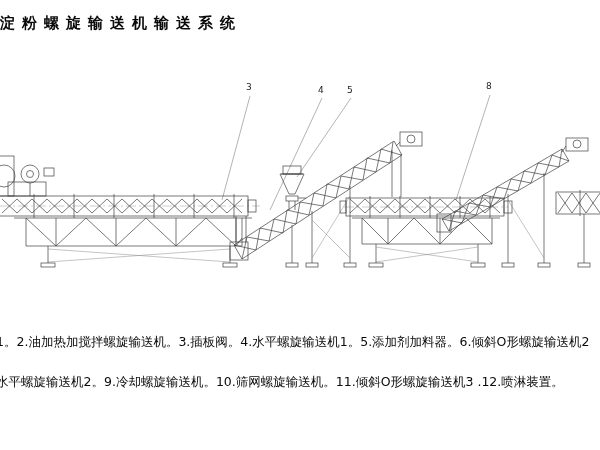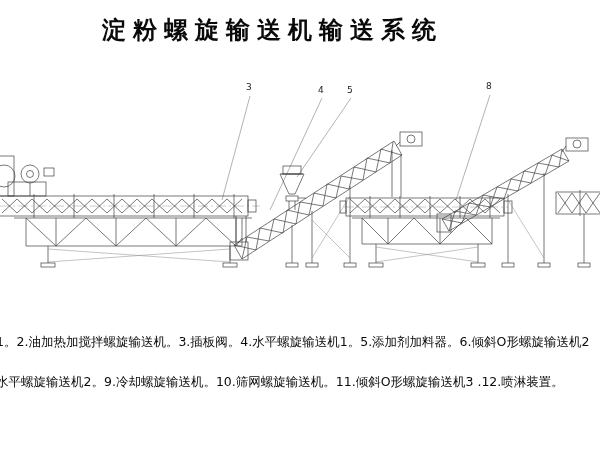--- a/index.html
+++ b/index.html
@@ -5,21 +5,21 @@
   html,body{margin:0;padding:0;}
   body{
     width:600px;height:450px;overflow:hidden;position:relative;
     background:#ffffff;
     font-family:"DejaVu Sans","Liberation Sans",sans-serif;
     color:#111111;
   }
   .sheet{position:absolute;inset:0;}
   .title{
     position:absolute;top:14px;left:0;width:545px;
-    text-align:center;font-size:24px;font-weight:bold;
+    text-align:left;font-size:15px;font-weight:bold;
     letter-spacing:7px;color:#0a0a0a;white-space:nowrap;
   }
   svg.draw{position:absolute;left:0;top:0;}
   .callout{
     position:absolute;font-size:9px;color:#222;line-height:1;
   }
   .caption{
     position:absolute;left:-4px;width:640px;
     font-size:12.5px;color:#0a0a0a;white-space:nowrap;overflow:hidden;
   }

